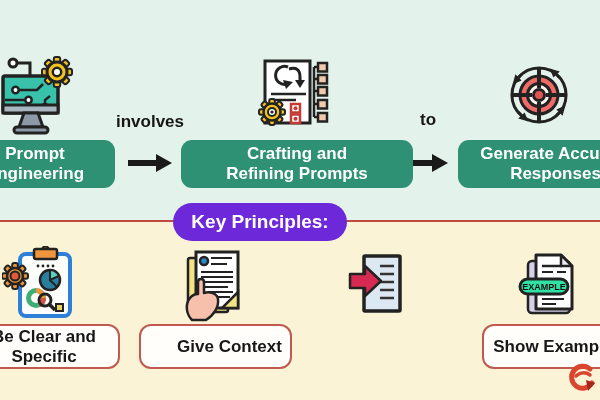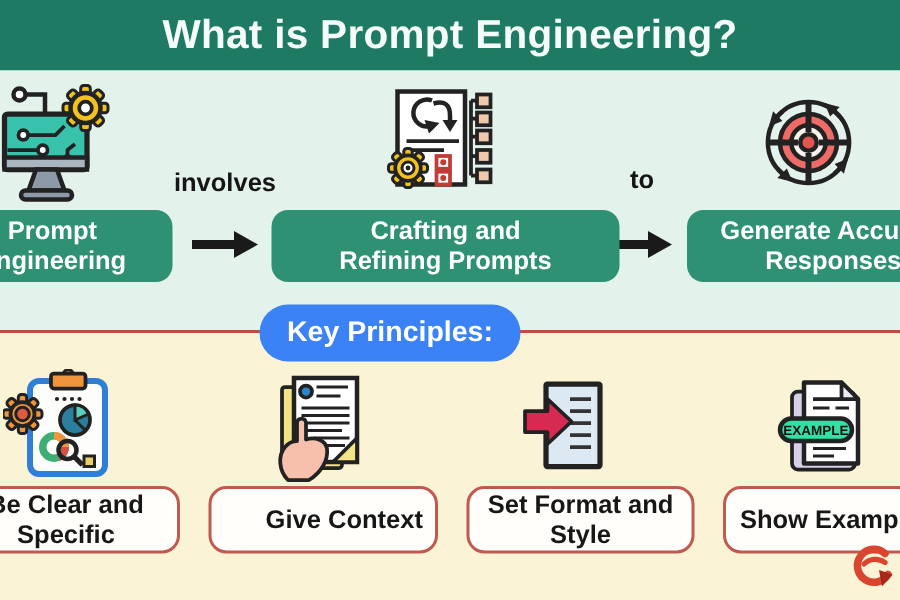--- a/index.html
+++ b/index.html
@@ -38,21 +38,21 @@
     display: flex; align-items: center; justify-content: center;
     color: #ffffff; font-size: 17px; font-weight: 700;
     line-height: 1.2; text-align: center; white-space: pre-line;
   }
   .gbox1 { left: -45px; width: 160px; }
   .gbox2 { left: 165px; width: 232px; margin-left: 16px; }
   .gbox3 { left: 458px; width: 195px; }
   
   .banner {
     position: absolute; z-index: 2; left: 173px; top: 203px; width: 174px; height: 38px;
-    background: #3b82f6; border-radius: 19px;
+    background: #6d28d9; border-radius: 19px;
     display: flex; align-items: center; justify-content: center;
     color: #ffffff; font-size: 19px; font-weight: 700;
   }
   
   .i-clipboard { left: 2px; top: 246px; width: 76px; height: 76px; }
   .i-hand      { left: 182px; top: 248px; width: 64px; height: 74px; }
   .i-format    { left: 348px; top: 253px; width: 58px; height: 62px; }
   .i-example   { left: 512px; top: 251px; width: 72px; height: 68px; }
   .card {
     position: absolute; z-index: 2; top: 324px; height: 45px;
@@ -65,23 +65,20 @@
   .card2 { left: 139px; width: 153px; padding-left: 28px; }
   .card3 { left: 311px; width: 152px; }
   .card4 { left: 482px; width: 152px; }
   .logo { position: absolute; z-index: 2; left: 566px; top: 362px; width: 30px; height: 32px; }
 </style>
 </head>
 <body>
 
 <div class="canvas">
 
-  <div class="header">
-    <h1>What is Prompt Engineering?</h1>
-  </div>
 
   <div class="section-top"></div>
   <div class="section-bottom"></div>
   <div class="divider"></div>
 
   <svg class="icon i-computer" viewBox="0 0 76 82">
     <rect x="3" y="21" width="55" height="37" rx="2" fill="#38c1ab" stroke="#222" stroke-width="3.5"></rect>
     <path d="M19 35 H37 L43 29" fill="none" stroke="#222" stroke-width="2.5"></path>
     <circle cx="15.5" cy="35" r="3.2" fill="#fff" stroke="#222" stroke-width="2.5"></circle>
     <path d="M5 45 H25" fill="none" stroke="#222" stroke-width="2.5"></path>
@@ -224,22 +221,20 @@
     <path d="M49 4 V15 H60 Z" fill="#eceaf4" stroke="#222" stroke-width="2.5" stroke-linejoin="round"></path>
     <path d="M30 15 H50" stroke="#222" stroke-width="2.5"></path>
     <path d="M30 21 H41 M45 21 H54 M30 48 H52 M30 53 H44" stroke="#222" stroke-width="2"></path>
     <rect x="8" y="28" width="48" height="15" rx="7.5" fill="#31e2a5" stroke="#222" stroke-width="3"></rect>
     <text x="32" y="39" text-anchor="middle" font-size="9" font-weight="bold" fill="#111" font-family="Liberation Sans, sans-serif">EXAMPLE</text>
   </svg>
 
   <div class="card card1">Be Clear and
 Specific</div>
   <div class="card card2">Give Context</div>
-  <div class="card card3">Set Format and
-Style</div>
   <div class="card card4">Show Examples</div>
 
   <svg class="logo" viewBox="0 0 30 32">
     <path d="M24 7 A11 11 0 1 0 26 21" fill="none" stroke="#da4530" stroke-width="5" stroke-linecap="round"></path>
     <path d="M10 14 C14 10 20 10 24 13" fill="none" stroke="#da4530" stroke-width="3.5" stroke-linecap="round"></path>
     <polygon points="20,18 29,21 22,29" fill="#a5281b"></polygon>
   </svg>
 
 </div>
 

